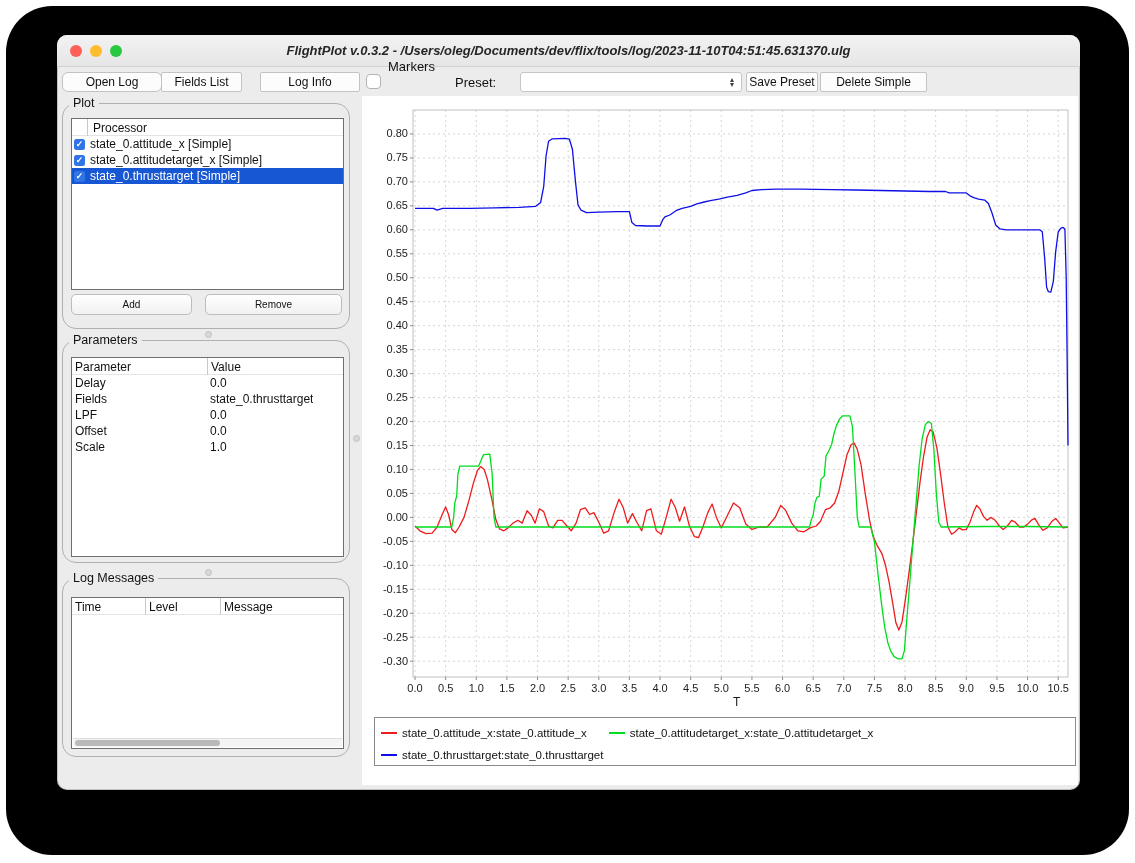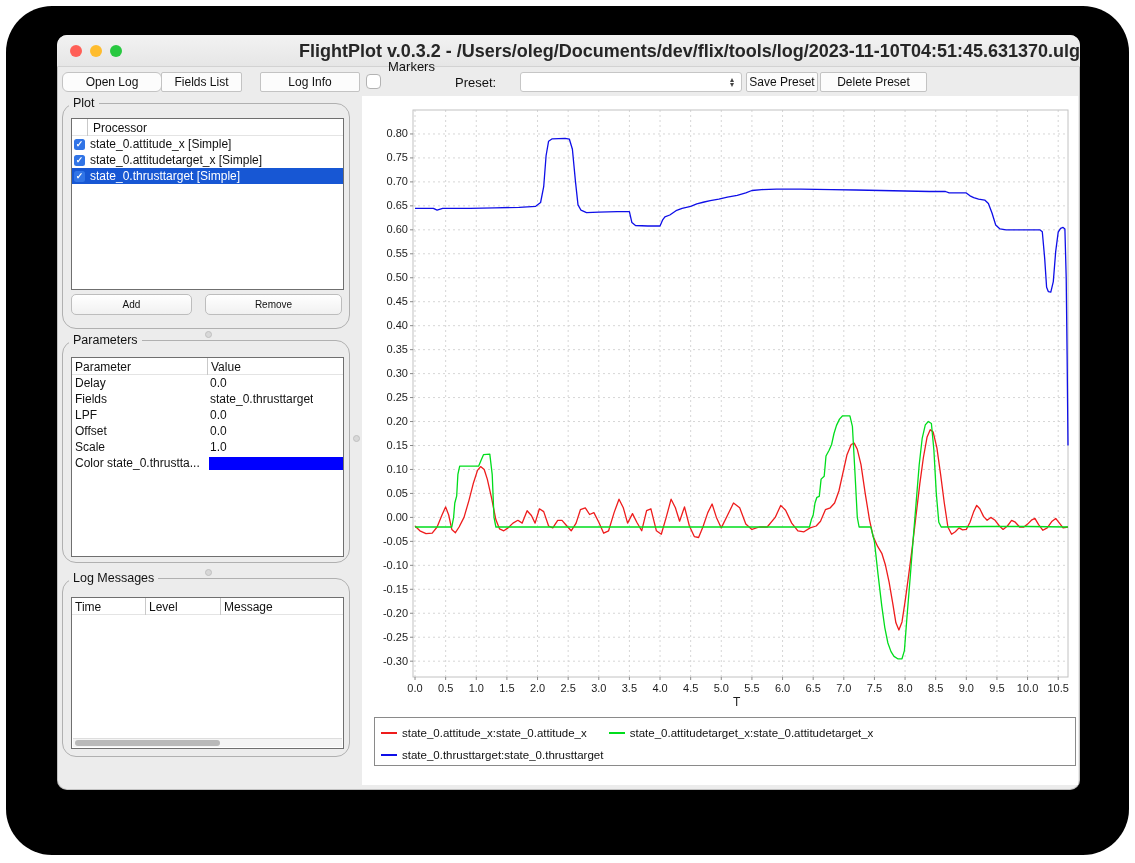--- a/index.html
+++ b/index.html
@@ -9,22 +9,22 @@
     background:#ffffff; font-family:"Liberation Sans", sans-serif; color:#111;
   }
   .shadow { position:absolute; left:6px; top:6px; width:1123px; height:849px;
     background:#000; border-radius:46px; }
   .window { position:absolute; left:57px; top:35px; width:1023px; height:755px;
     background:#ececec; border-radius:10px; overflow:hidden;
     box-shadow: inset 0 0 0 1px rgba(0,0,0,.18); }
   
   .titlebar { position:absolute; left:0; top:0; right:0; height:32px;
     background:linear-gradient(#f2f2f2,#e6e6e6); border-bottom:1px solid #d2d2d2; }
-  .title { text-align:right; font-size:18px; font-weight:bold; line-height:32px; color:#262626;
-    white-space:nowrap; }
+  .title { text-align:center; font-size:13px; font-weight:bold; line-height:32px; color:#262626;
+    white-space:nowrap;font-style:italic; }
   .lights { position:absolute; left:13px; top:10px; display:flex; gap:8px; }
   .light { width:12px; height:12px; border-radius:50%; }
   .light.red { background:#ff5f57; } .light.yellow { background:#febc2e; } .light.green { background:#28c840; }
   
   .tbtn { position:absolute; top:37px; height:20px; background:#fcfcfc; border:1px solid #c3c3c3;
     font-size:12px; text-align:center; line-height:18px; border-radius:2px; color:#111; }
   .chk { position:absolute; width:15px; height:15px; border:1px solid #b3b3b3; border-radius:4px;
     background:#fff; }
   .lbl { position:absolute; font-size:13px; color:#111; }
   .combo { position:absolute; left:463px; top:37px; width:222px; height:20px; background:#fff;
@@ -87,21 +87,21 @@
   <div class="lbl" style="left:331px;top:24px;">Markers</div>
   <div class="lbl" style="left:398px;top:40px;">Preset:</div>
   <div class="combo">
     <span></span>
     <span class="stepper">
         <span>▴</span>
         <span>▾</span>
       </span>
   </div>
   <div class="tbtn" style="left:689px;width:72px;">Save Preset</div>
-  <div class="tbtn" style="left:763px;width:107px;">Delete Preset</div>
+  <div class="tbtn" style="left:763px;width:107px;">Delete Simple</div>
 
   <div class="group" style="top:68px;height:226px;">
     <div class="group-label">Plot</div>
     <div class="listbox" style="left:8px;top:14px;width:273px;height:172px;">
       <div class="lhead">
         <div class="vdiv" style="left:15px;height:17px;"></div>
         <div class="colname" style="left:21px;">Processor</div>
       </div>
       <div id="processor-rows">
           <div class="prow">
@@ -151,24 +151,20 @@
             <div class="c1" style="width: 135px;">LPF</div>
             <div class="c1">0.0</div>
           </div>
           <div class="trow">
             <div class="c1" style="width: 135px;">Offset</div>
             <div class="c1">0.0</div>
           </div>
           <div class="trow">
             <div class="c1" style="width: 135px;">Scale</div>
             <div class="c1">1.0</div>
-          </div>
-          <div class="trow">
-            <div class="c1" style="width: 135px;">Color state_0.thrustta...</div>
-            <div style="width: 134px; height: 13px; background: rgb(0, 0, 255); margin-left: 2px;"></div>
           </div>
         </div>
     </div>
   </div>
 
   <div class="dot" style="left:148px;top:534px;"></div>
   <div class="dot" style="left:296px;top:400px;"></div>
 
   <div class="group" style="top:543px;height:179px;">
     <div class="group-label">Log Messages</div>

